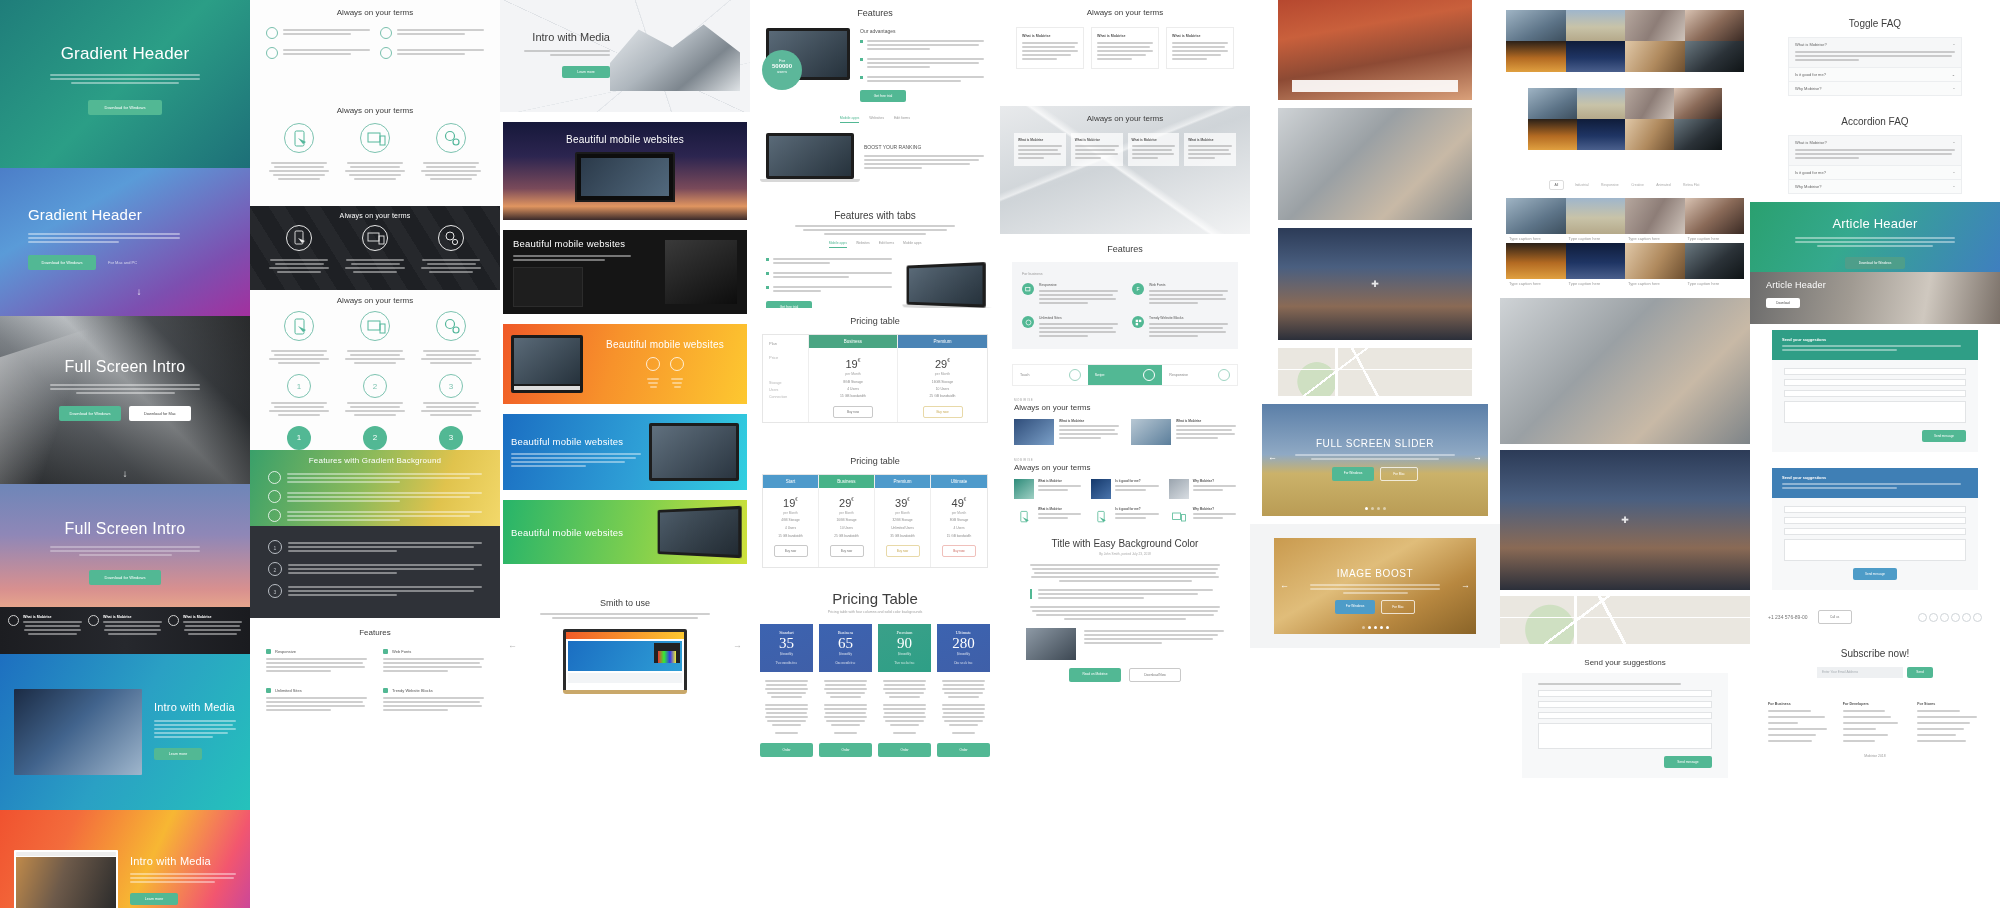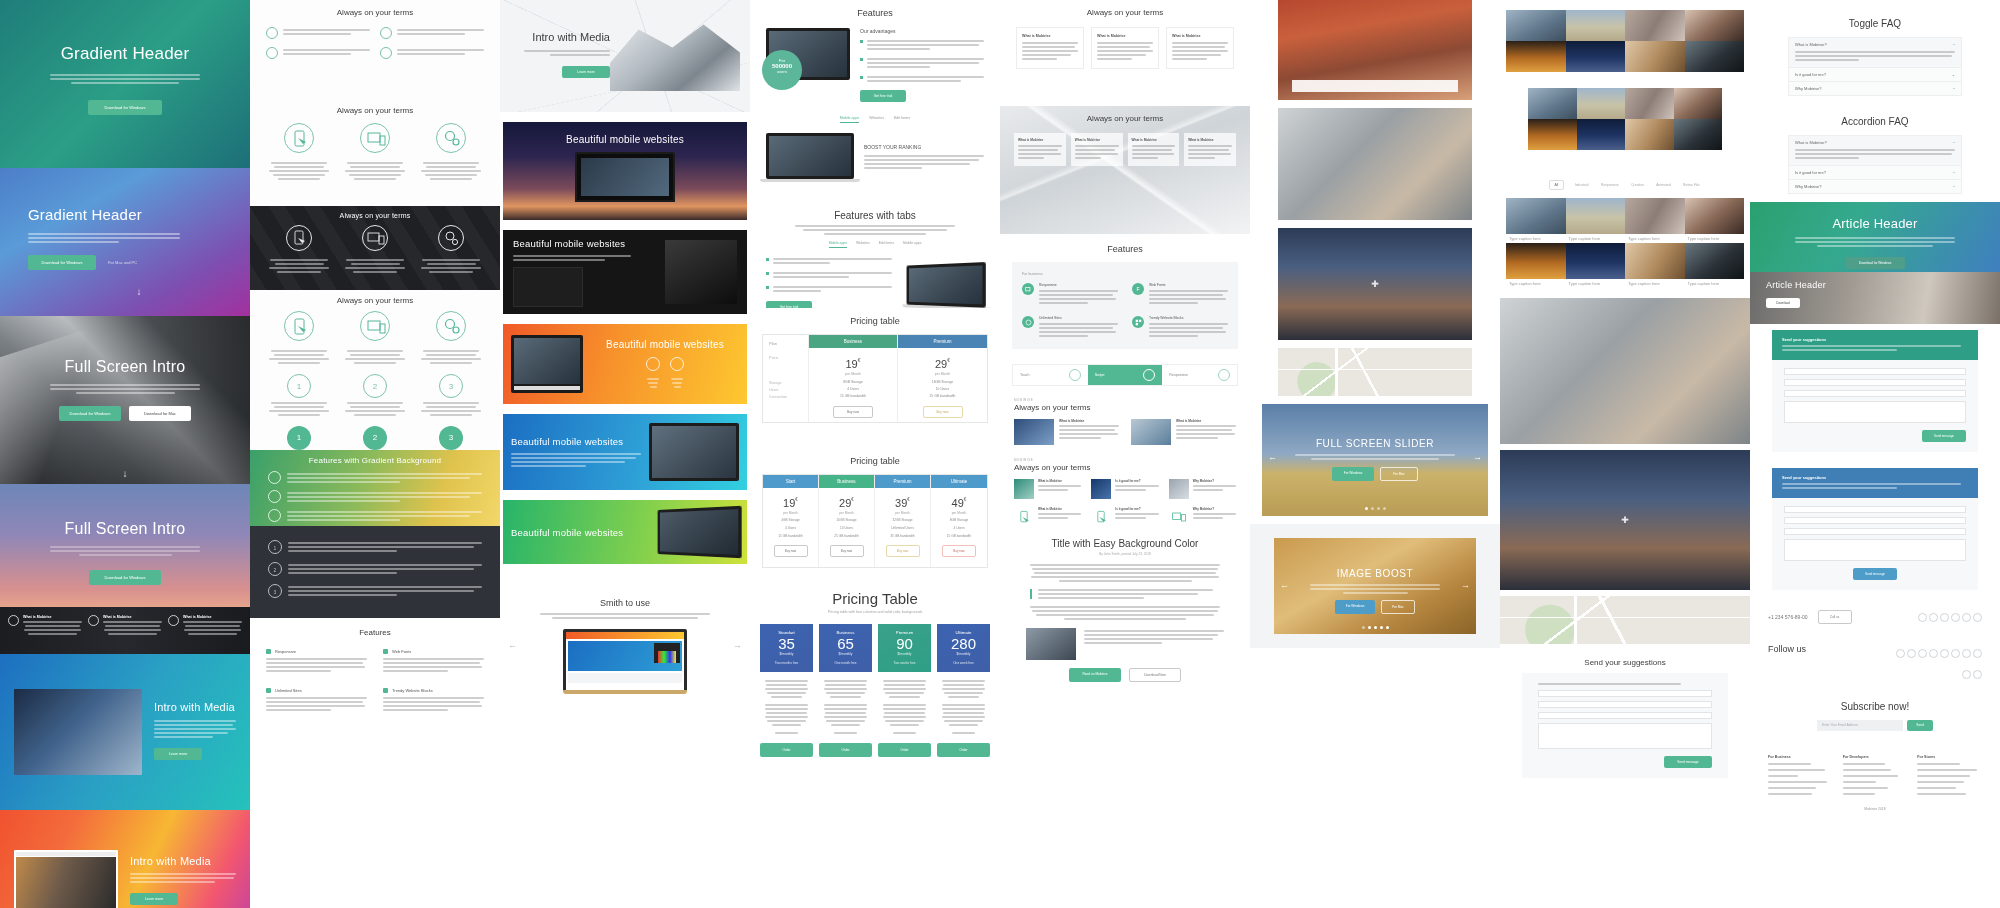--- a/index.html
+++ b/index.html
@@ -76,21 +76,21 @@
   .limeGrad{ background:linear-gradient(100deg,#27b46a 0%,#7ecf4e 55%,#cfe13a 100%); }
 
   
   #c4 { left:750px; width:250px; }
   .badge-circ{ border-radius:50%; background:#5cb79a; color:#fff; text-align:center; }
   .ptable { border:1px solid #e6e6e6; background:#fff; }
   .ph { color:#fff; text-align:center; font-size:4.5px; padding:4px 0; }
   .ph.green{background:#4aa583;} .ph.blue{background:#4a84b5;}
   .ph.lblue{background:#4e9acb;} .ph.teal{background:#47b389;}
   .price { font-size:11px; color:#444; font-weight:400; }
-  .cardprice{ color:#fff; text-align:center; }
+  .cardprice{ color:#fff; text-align:center;font-family:Liberation Serif, serif; }
   .cp-blue{ background:linear-gradient(160deg,#3c63b0,#3f5fa8); }
   .cp-green{ background:linear-gradient(160deg,#3aa089,#2e9f86); }
 
   
   #c5 { left:1000px; width:250px; }
 
   
   #c6 { left:1250px; width:250px; }
   .photo-brick{ background:linear-gradient(170deg,#b6482f 0%,#c9603c 30%,#8d4a34 60%,#d9a07a 100%); }
   .photo-conc{ background:linear-gradient(135deg,#cfd3d6 0%,#9aa0a4 40%,#c8b9a6 70%,#7e8488 100%); }
@@ -1496,27 +1496,20 @@
 
 
   <div class="blk" style="background:#fff;padding:10px 18px;display:flex;align-items:center;gap:10px;">
     <div style="font-size:5px;color:#777">+1 234 576-89-00</div>
     <div class="btn btn-out" style="padding:4px 0;width:34px;font-size:3px;line-height:4px;">Call us</div>
     <div style="margin-left:auto">
       <span class="socico"></span><span class="socico"></span><span class="socico"></span><span class="socico"></span><span class="socico"></span><span class="socico"></span>
     </div>
   </div>
 
-  <div class="blk" style="background:#fff;padding:8px 18px 6px;display:flex;align-items:flex-start;justify-content:space-between;">
-    <div class="h-dark" style="font-size:9px;">Follow us</div>
-    <div style="text-align:right;width:110px">
-      <span class="socico"></span><span class="socico"></span><span class="socico"></span><span class="socico"></span><span class="socico"></span><span class="socico"></span><span class="socico"></span><span class="socico"></span>
-      <div style="margin-top:3px"><span class="socico"></span><span class="socico"></span></div>
-    </div>
-  </div>
 
   <div class="blk ctr" style="background:#fff;padding:12px 0 10px;">
     <div class="h-dark" style="font-size:10px;">Subscribe now!</div>
     <div style="margin-top:8px;display:flex;justify-content:center;gap:4px;">
       <div style="width:86px;height:11px;background:#eef0f2;font-size:3.2px;color:#a8aeb3;text-align:left;padding:3px 5px;">Enter Your Email Address</div>
       <div class="btn" style="width:26px;height:11px;font-size:3.2px;line-height:11px;">Send</div>
     </div>
   </div>
 
   <div class="blk" style="background:#fff;padding:14px 18px 8px;">

